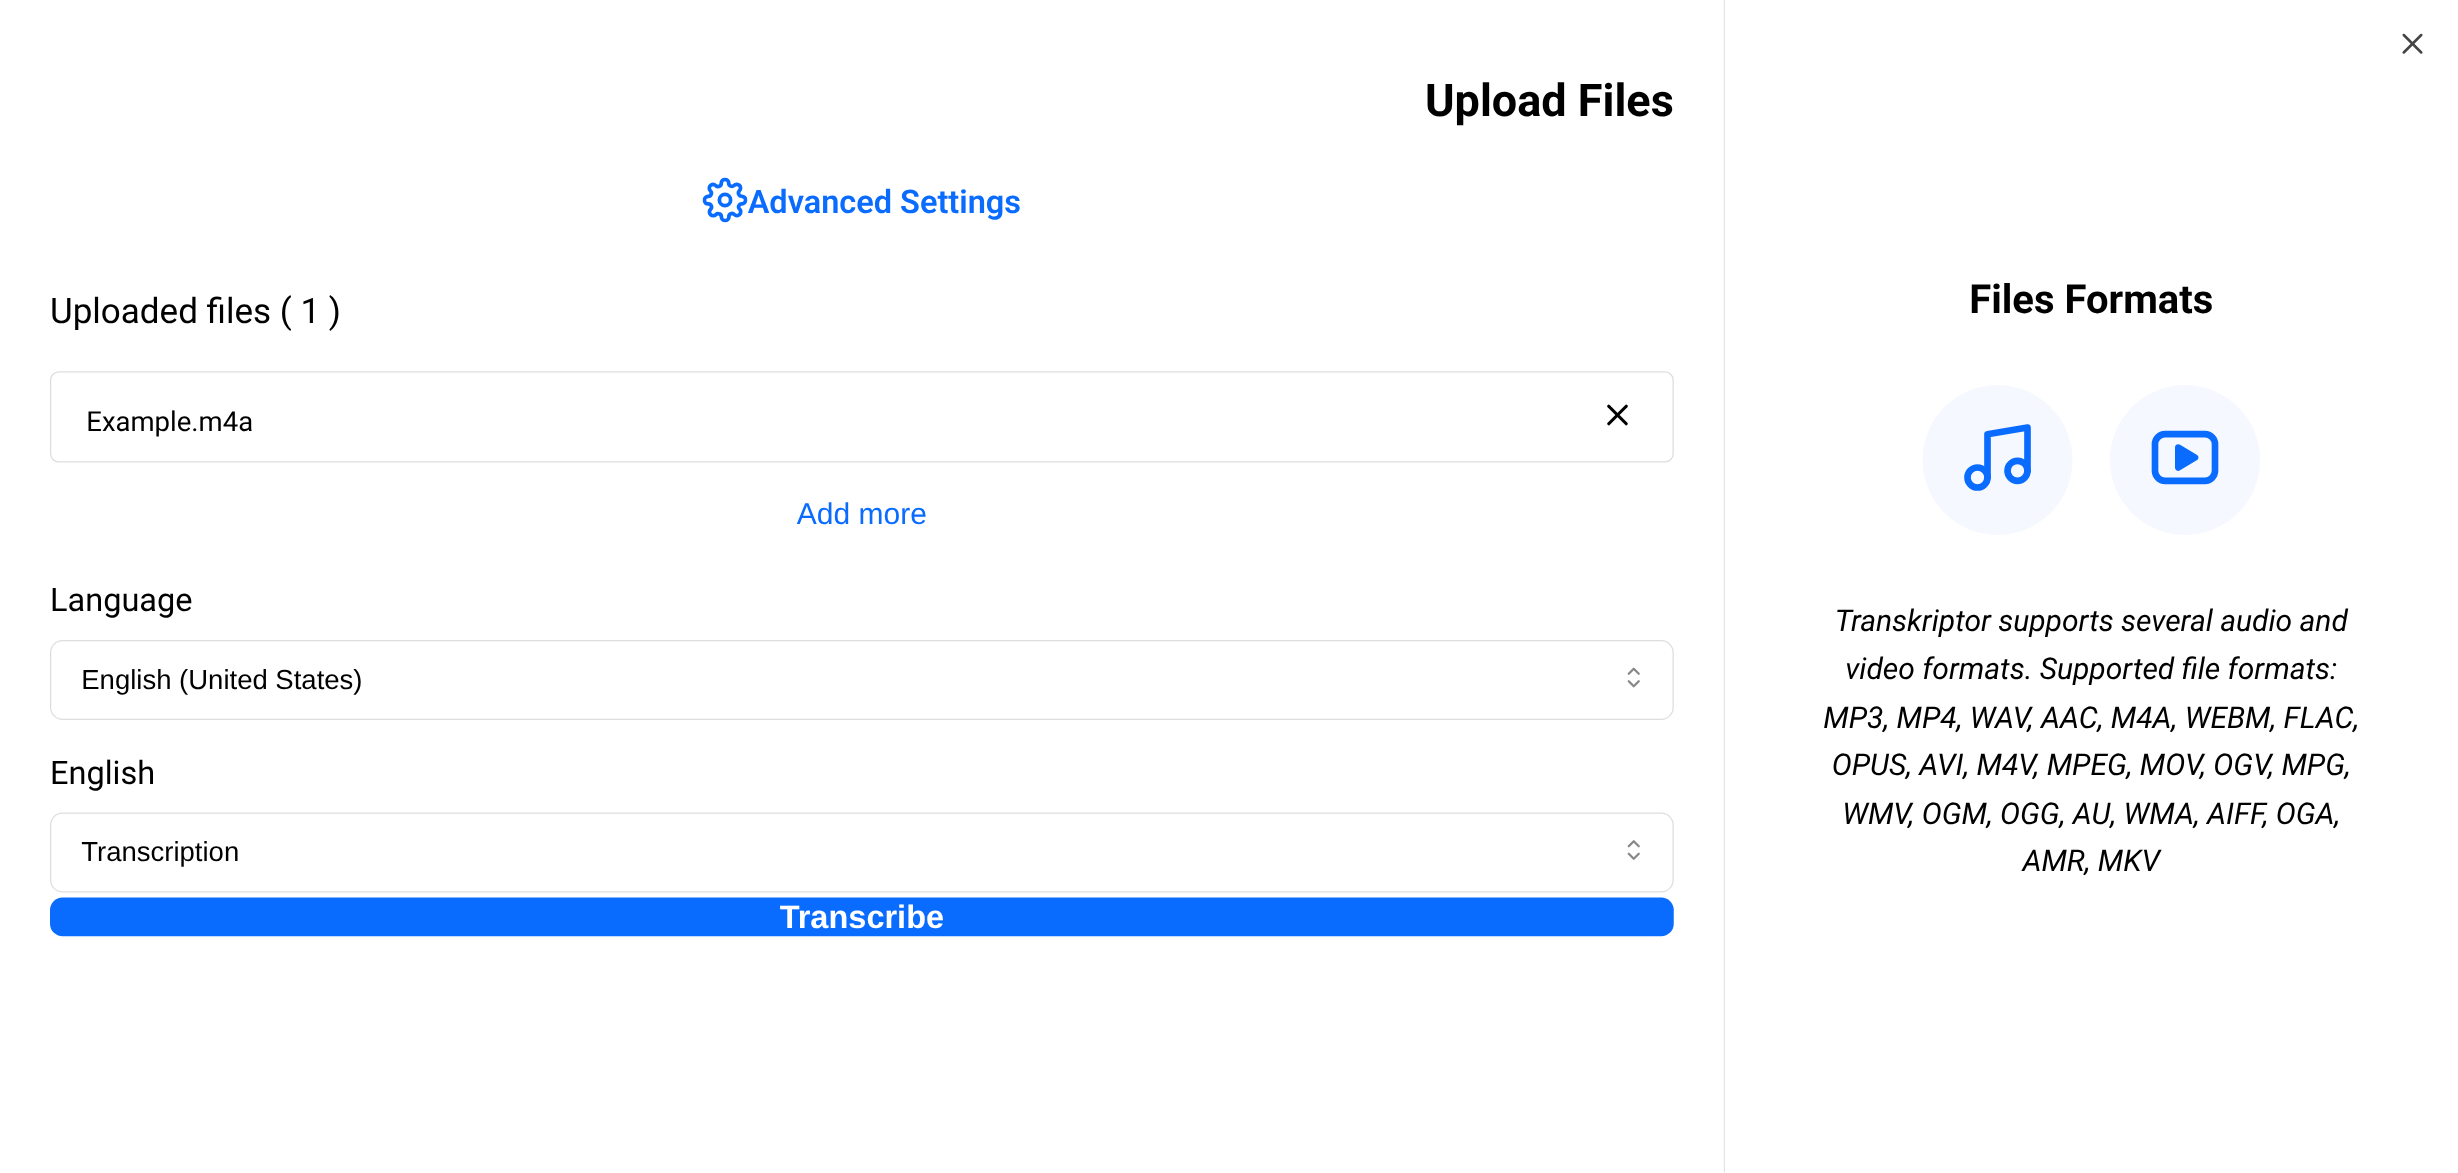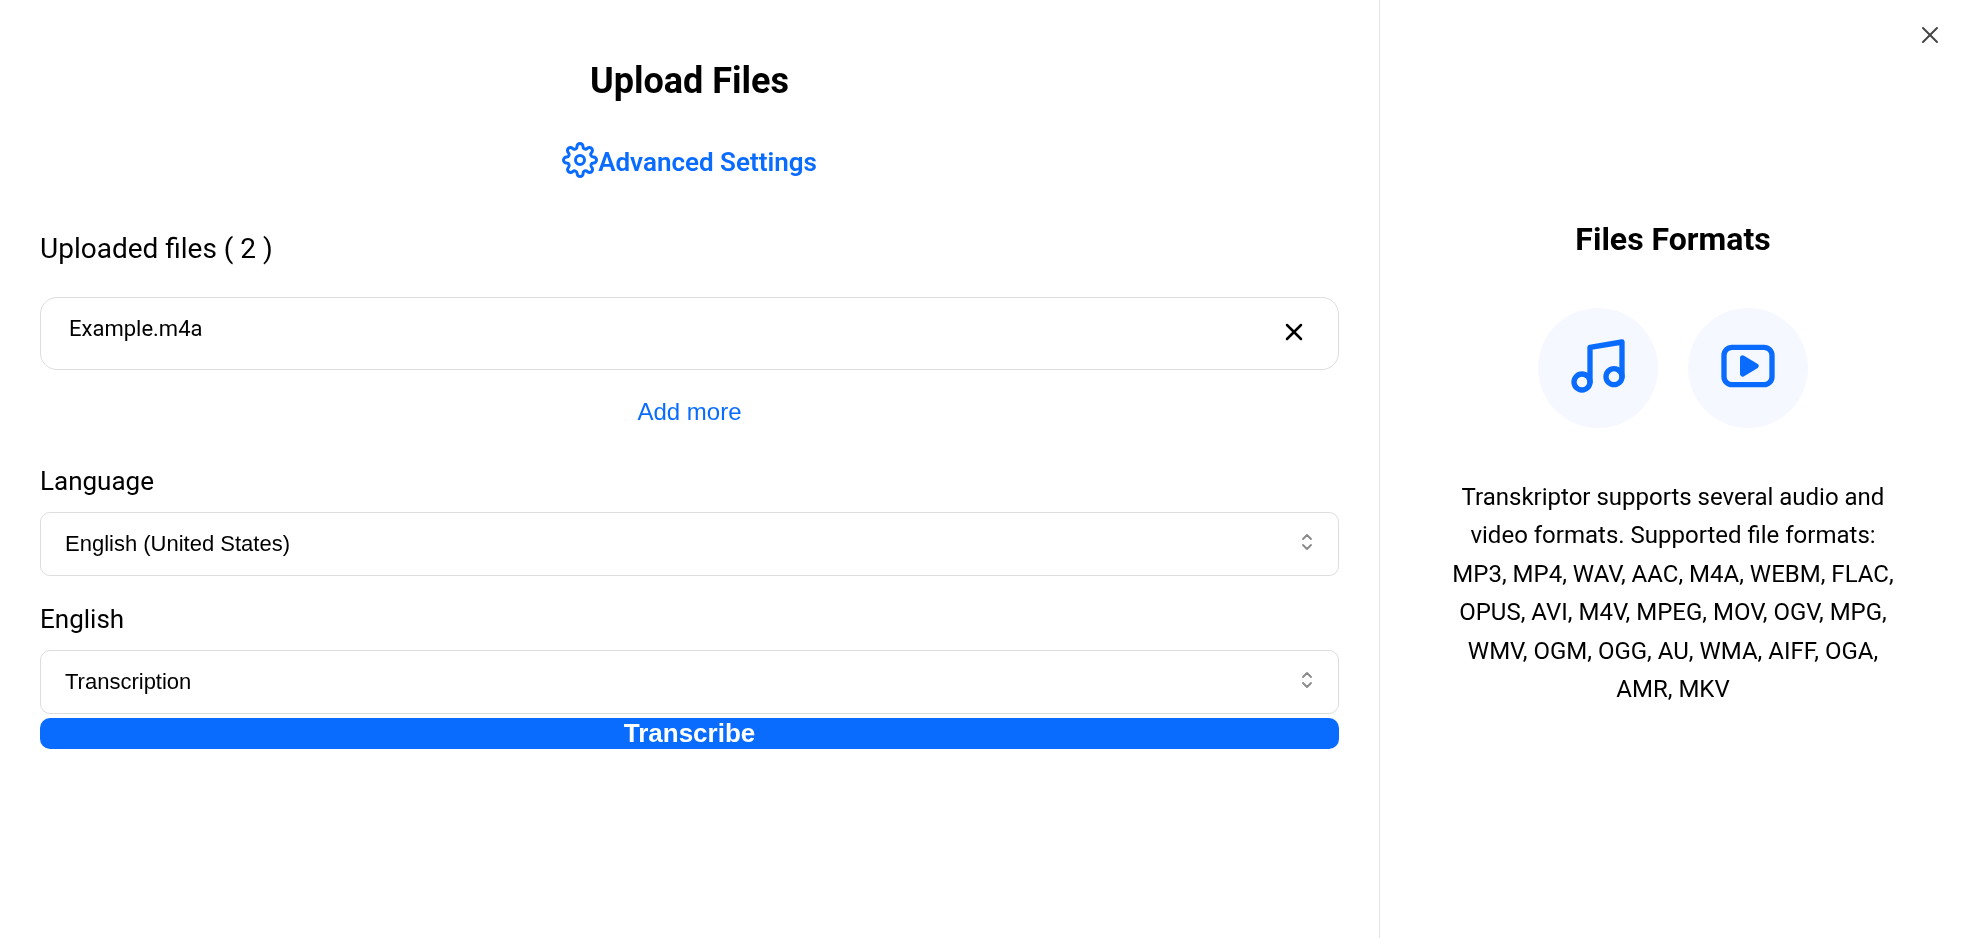--- a/index.html
+++ b/index.html
@@ -38,21 +38,21 @@
       width: 32px;
       height: 32px;
       display: flex;
       align-items: center;
       justify-content: center;
       cursor: pointer;
       background: transparent;
       border: none;
     }
     .main-title {
-      text-align: center;
+      text-align: right;
       font-size: 36px;
       font-weight: 700;
       margin-bottom: 40px;
     }
     .advanced-settings {
       display: flex;
       align-items: center;
       justify-content: center;
       margin-bottom: 50px;
       cursor: pointer;
@@ -63,24 +63,24 @@
       font-weight: 600;
     }
     .section-heading {
       font-size: 28px;
       font-weight: 400;
       margin-bottom: 24px;
       color: #000;
     }
     .file-row {
       border: 1px solid #ddd;
-      border-radius: 17px;
+      border-radius: 7px;
       padding: 18px 28px;
       display: flex;
-      align-items: flex-start;
+      align-items: flex-end;
       justify-content: space-between;
       margin-bottom: 28px;
       margin-top: 32px;
     }
     .file-name {
       font-size: 22px;
       color: #000;
     }
     .file-remove {
       background: transparent;
@@ -164,40 +164,41 @@
       display: flex;
       align-items: center;
       justify-content: center;
     }
     .formats-desc {
       text-align: center;
       font-size: 24px;
       line-height: 1.6;
       color: #000;
       padding: 0 10px;
+      font-style: italic;
     }
   </style>
 </head>
 <body>
 
 <div class="container">
   <div class="left-panel">
     <h1 class="main-title">Upload Files</h1>
 
     <div class="advanced-settings">
       <span>
         <svg width="36" height="36" viewBox="0 0 24 24" fill="none" stroke="#0a6cff" stroke-width="2" stroke-linecap="round" stroke-linejoin="round">
           <circle cx="12" cy="12" r="3"></circle>
           <path d="M19.4 15a1.65 1.65 0 0 0 .33 1.82l.06.06a2 2 0 0 1 0 2.83 2 2 0 0 1-2.83 0l-.06-.06a1.65 1.65 0 0 0-1.82-.33 1.65 1.65 0 0 0-1 1.51V21a2 2 0 0 1-2 2 2 2 0 0 1-2-2v-.09A1.65 1.65 0 0 0 9 19.4a1.65 1.65 0 0 0-1.82.33l-.06.06a2 2 0 0 1-2.83 0 2 2 0 0 1 0-2.83l.06-.06a1.65 1.65 0 0 0 .33-1.82 1.65 1.65 0 0 0-1.51-1H3a2 2 0 0 1-2-2 2 2 0 0 1 2-2h.09A1.65 1.65 0 0 0 4.6 9a1.65 1.65 0 0 0-.33-1.82l-.06-.06a2 2 0 0 1 0-2.83 2 2 0 0 1 2.83 0l.06.06a1.65 1.65 0 0 0 1.82.33H9a1.65 1.65 0 0 0 1-1.51V3a2 2 0 0 1 2-2 2 2 0 0 1 2 2v.09a1.65 1.65 0 0 0 1 1.51 1.65 1.65 0 0 0 1.82-.33l.06-.06a2 2 0 0 1 2.83 0 2 2 0 0 1 0 2.83l-.06.06a1.65 1.65 0 0 0-.33 1.82V9a1.65 1.65 0 0 0 1.51 1H21a2 2 0 0 1 2 2 2 2 0 0 1-2 2h-.09a1.65 1.65 0 0 0-1.51 1z"></path>
         </svg>
       </span>
       <span class="advanced-settings-text">Advanced Settings</span>
     </div>
 
-    <div class="section-heading">Uploaded files ( 2 )</div>
+    <div class="section-heading">Uploaded files ( 1 )</div>
 
     <div class="file-row">
       <span class="file-name">Example.m4a</span>
       <button class="file-remove">
         <span>
           <svg width="24" height="24" viewBox="0 0 24 24" fill="none" stroke="#000" stroke-width="2.5" stroke-linecap="round">
             <line x1="5" y1="5" x2="19" y2="19"></line>
             <line x1="19" y1="5" x2="5" y2="19"></line>
           </svg>
         </span>

